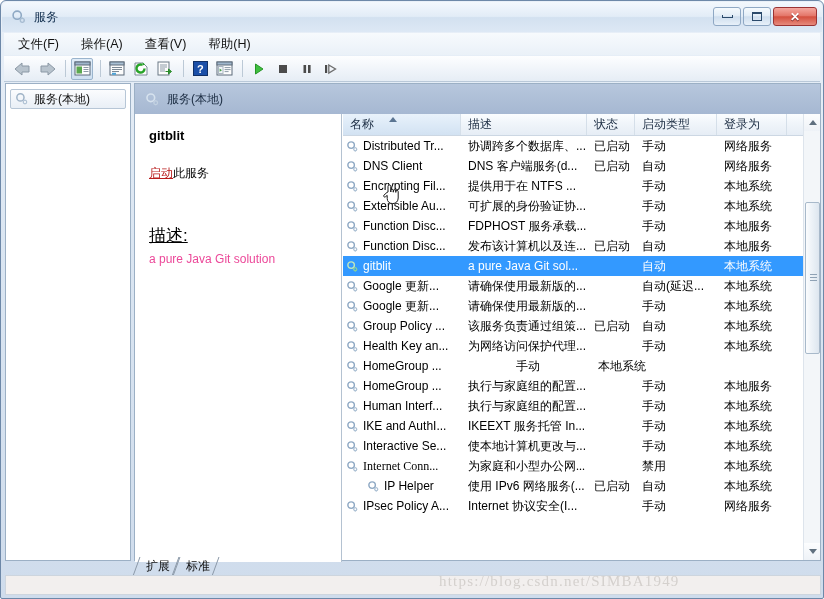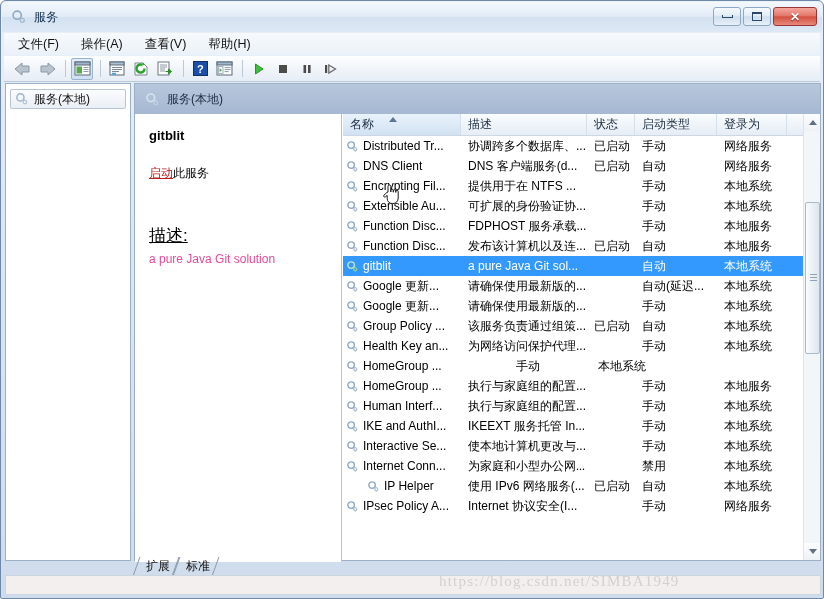--- a/index.html
+++ b/index.html
@@ -706,21 +706,21 @@
                   </svg>
                 </span>
                 <span class="txt">Interactive Se...</span>
               </div>
               <div class="cell" style="width: 126px;">使本地计算机更改与...</div>
               <div class="cell" style="width: 48px;"></div>
               <div class="cell" style="width: 82px;">手动</div>
               <div class="cell" style="width: 70px;">本地系统</div>
             </div>
             <div class="row">
-              <div class="cell name" style="width: 118px;">
+              <div class="cell name" style="width: 118px; font-family: Liberation Serif, serif;">
                 <span>
                   <svg width="13" height="13" viewBox="0 0 16 16">
                     <circle cx="6.3" cy="6.3" r="4.0" fill="none" stroke="#8fa9c4" stroke-width="1.8"></circle>
                     <circle cx="11.4" cy="11.5" r="1.9" fill="none" stroke="#a9bed2" stroke-width="1.3"></circle>
                     <path d="M11.4 8.9v1M11.4 13.2v1M9.2 11.5h1M12.7 11.5h1" stroke="#a9bed2" stroke-width="1.1"></path>
                   </svg>
                 </span>
                 <span class="txt">Internet Conn...</span>
               </div>
               <div class="cell" style="width: 126px; font-family: Liberation Serif, serif;">为家庭和小型办公网...</div>

